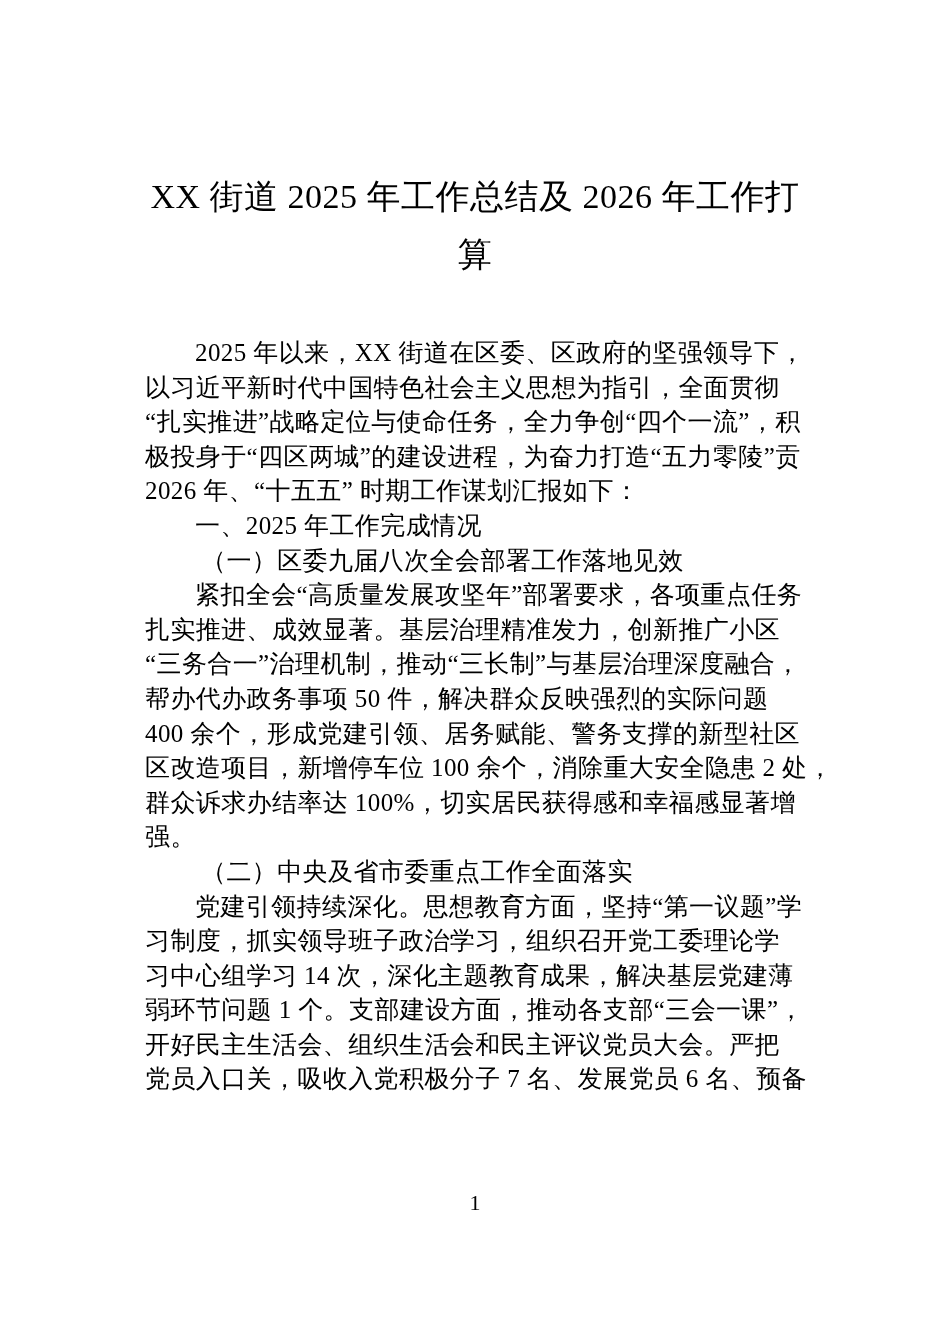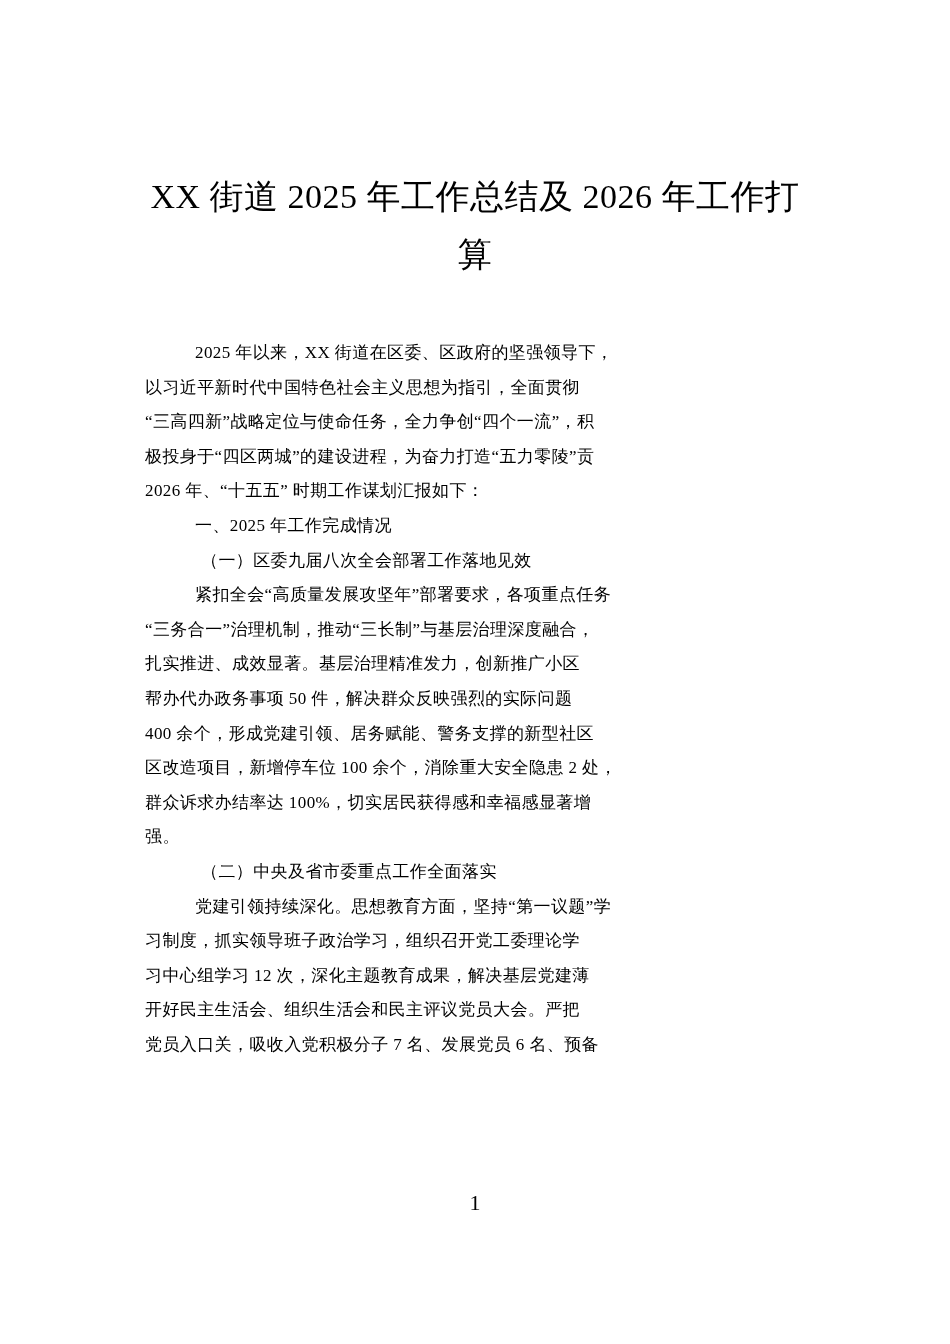--- a/index.html
+++ b/index.html
@@ -30,21 +30,21 @@
       text-align: center;
       font-size: 34px;
       line-height: 58px;
       letter-spacing: 0.5px;
     }
     .body {
       position: absolute;
       left: 145px;
       width: 664px;
       top: 336px;
-      font-size: 17px;
+      font-size: 25px;
       line-height: 34.6px;
       letter-spacing: 0.4px;
     }
     .line {
       display: block;
       white-space: nowrap;
       height: 34.6px;
     }
     .indent { padding-left: 50px; }
     .indent-sub { padding-left: 56px; }
@@ -63,35 +63,36 @@
 
 <div class="page">
   <div class="title">
     <span class="line" style="height:58px">XX 街道 2025 年工作总结及 2026 年工作打</span>
     <span class="line" style="height:58px">算</span>
   </div>
 
   <div class="body" id="body-lines">
       <span class="line indent">2025 年以来，XX 街道在区委、区政府的坚强领导下，</span>
       <span class="line">以习近平新时代中国特色社会主义思想为指引，全面贯彻</span>
-      <span class="line">“三高四新”战略定位与使命任务，全力争创“四个一流”，积</span>
+      <span class="line">“扎实推进”战略定位与使命任务，全力争创“四个一流”，积</span>
       <span class="line">极投身于“四区两城”的建设进程，为奋力打造“五力零陵”贡</span>
       <span class="line">2026 年、“十五五” 时期工作谋划汇报如下：</span>
       <span class="line indent">一、2025  年工作完成情况</span>
       <span class="line indent-sub">（一）区委九届八次全会部署工作落地见效</span>
       <span class="line indent">紧扣全会“高质量发展攻坚年”部署要求，各项重点任务</span>
+      <span class="line">扎实推进、成效显著。基层治理精准发力，创新推广小区</span>
       <span class="line">“三务合一”治理机制，推动“三长制”与基层治理深度融合，</span>
-      <span class="line">扎实推进、成效显著。基层治理精准发力，创新推广小区</span>
       <span class="line">帮办代办政务事项 50 件，解决群众反映强烈的实际问题</span>
       <span class="line">400 余个，形成党建引领、居务赋能、警务支撑的新型社区</span>
       <span class="line">区改造项目，新增停车位 100 余个，消除重大安全隐患 2 处，</span>
       <span class="line">群众诉求办结率达 100%，切实居民获得感和幸福感显著增</span>
       <span class="line">强。</span>
       <span class="line indent-sub">（二）中央及省市委重点工作全面落实</span>
       <span class="line indent">党建引领持续深化。思想教育方面，坚持“第一议题”学</span>
       <span class="line">习制度，抓实领导班子政治学习，组织召开党工委理论学</span>
-      <span class="line">习中心组学习 12 次，深化主题教育成果，解决基层党建薄</span>
+      <span class="line">习中心组学习 14 次，深化主题教育成果，解决基层党建薄</span>
+      <span class="line">弱环节问题 1 个。支部建设方面，推动各支部“三会一课”，</span>
       <span class="line">开好民主生活会、组织生活会和民主评议党员大会。严把</span>
       <span class="line">党员入口关，吸收入党积极分子 7 名、发展党员 6 名、预备</span>
     </div>
 
   <div class="page-number">1</div>
 </div>
 
 </body></html>

